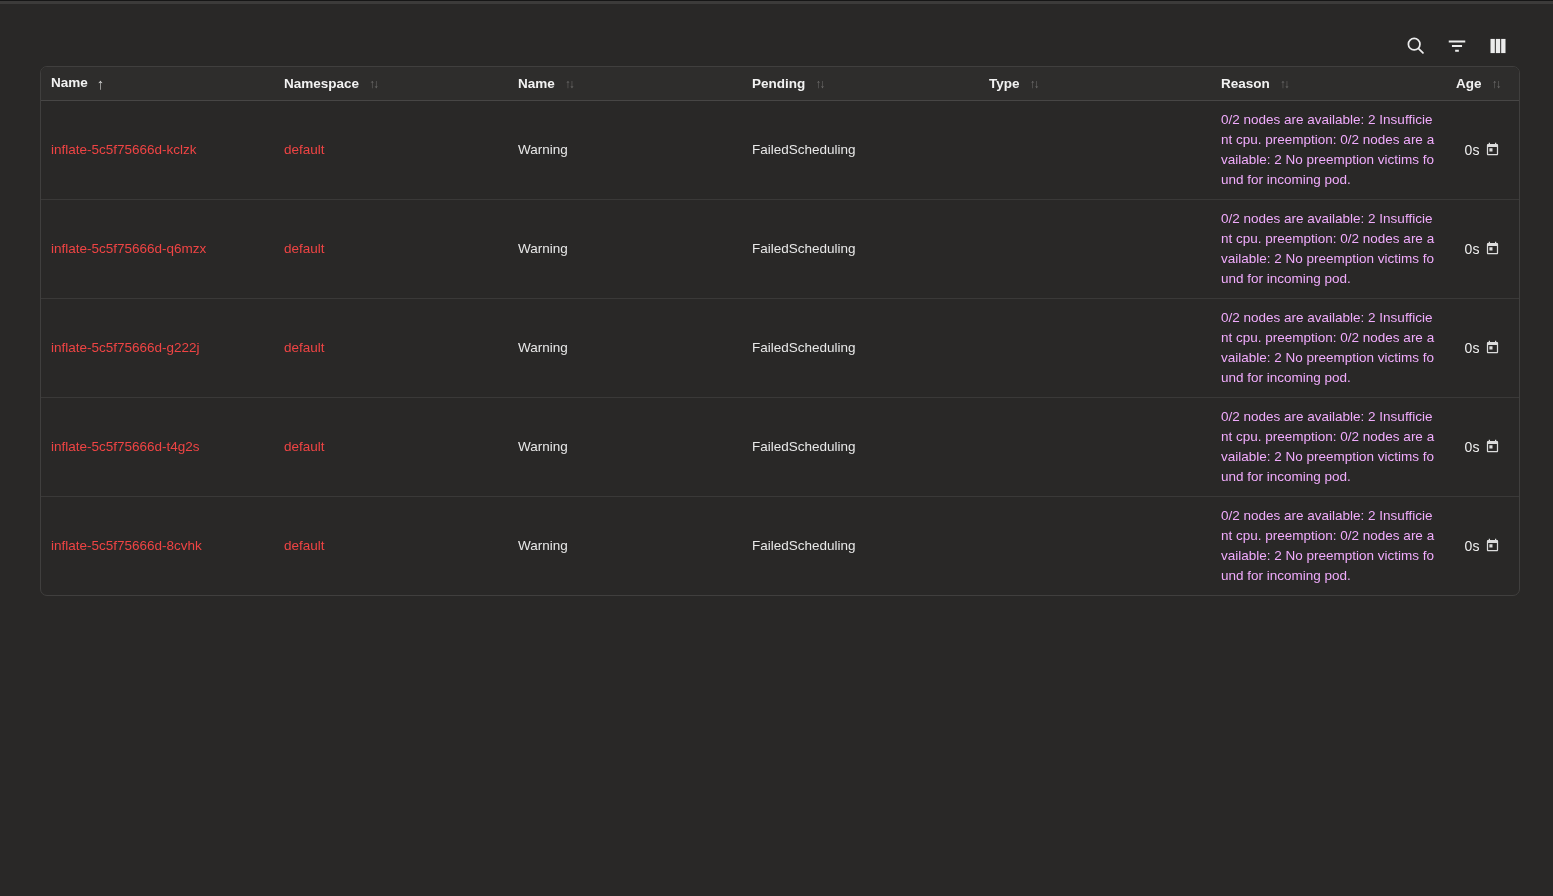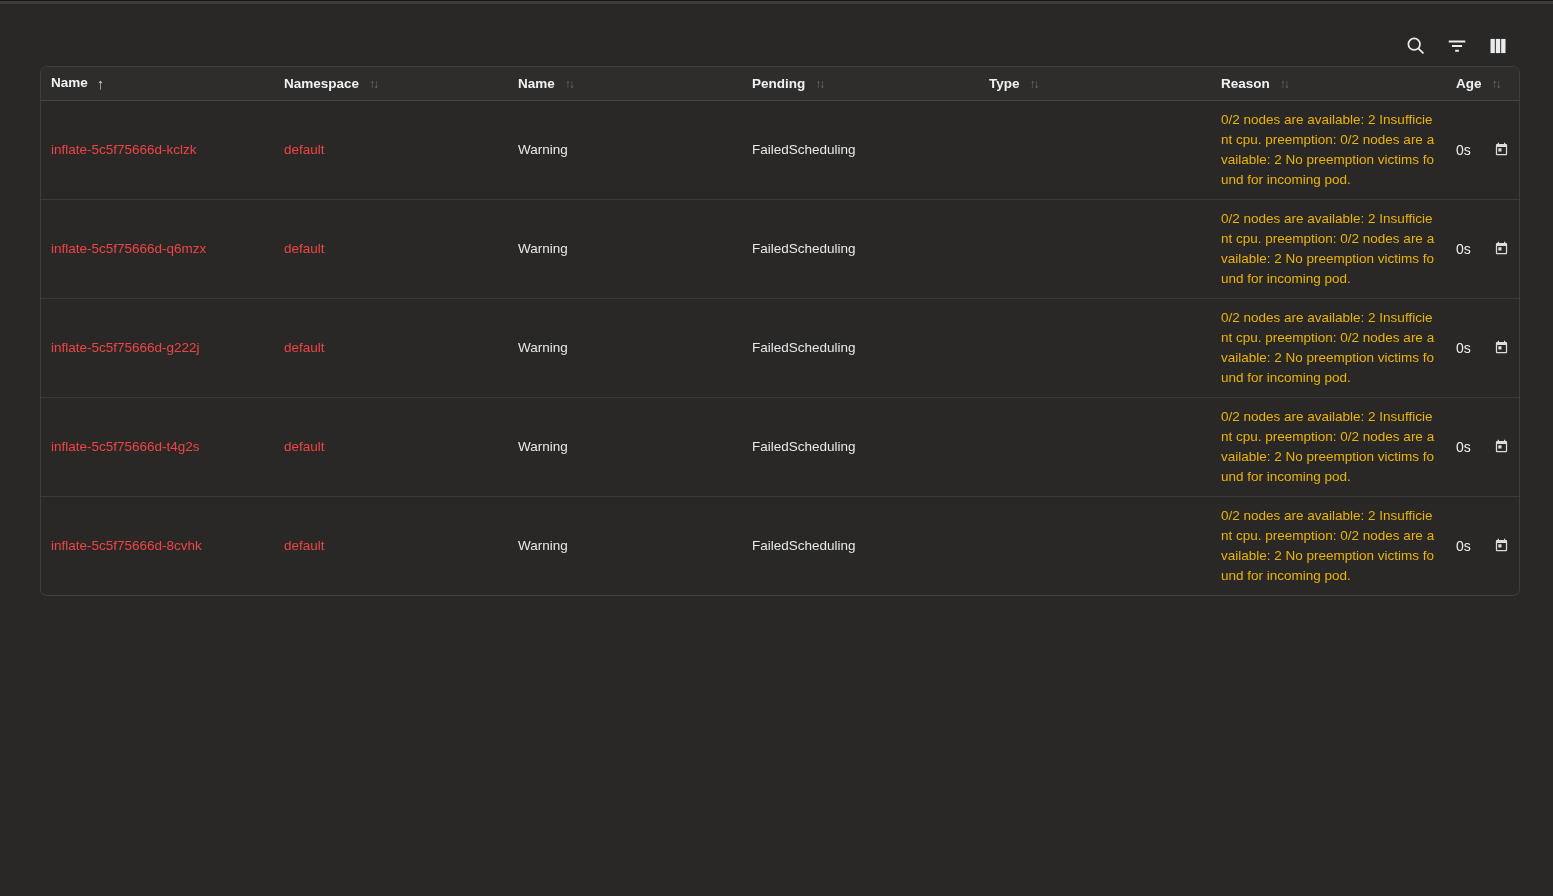--- a/index.html
+++ b/index.html
@@ -86,28 +86,28 @@
   }
   tbody tr { height: 97px; }
   tbody tr + tr td { border-top: 1px solid #3a3938; }
   tbody td {
     font-size: 13.5px;
     color: #e8e8e8;
     padding: 9px 10px;
     vertical-align: middle;
   }
   td.msg-cell {
-    color: #eab308;
+    color: #f0abfc;
     line-height: 20px;
     word-break: break-all;
   }
   td.age-cell { padding-right: 10px; }
   .age-wrap {
     display: flex;
-    justify-content: space-between;
+    justify-content: center;
     align-items: center;
     gap: 6px;
     font-size: 14px;
     color: #f0f0f0;
     white-space: nowrap;
   }
   a.cell-link {
     color: #ef4444;
     text-decoration: none;
     cursor: pointer;

